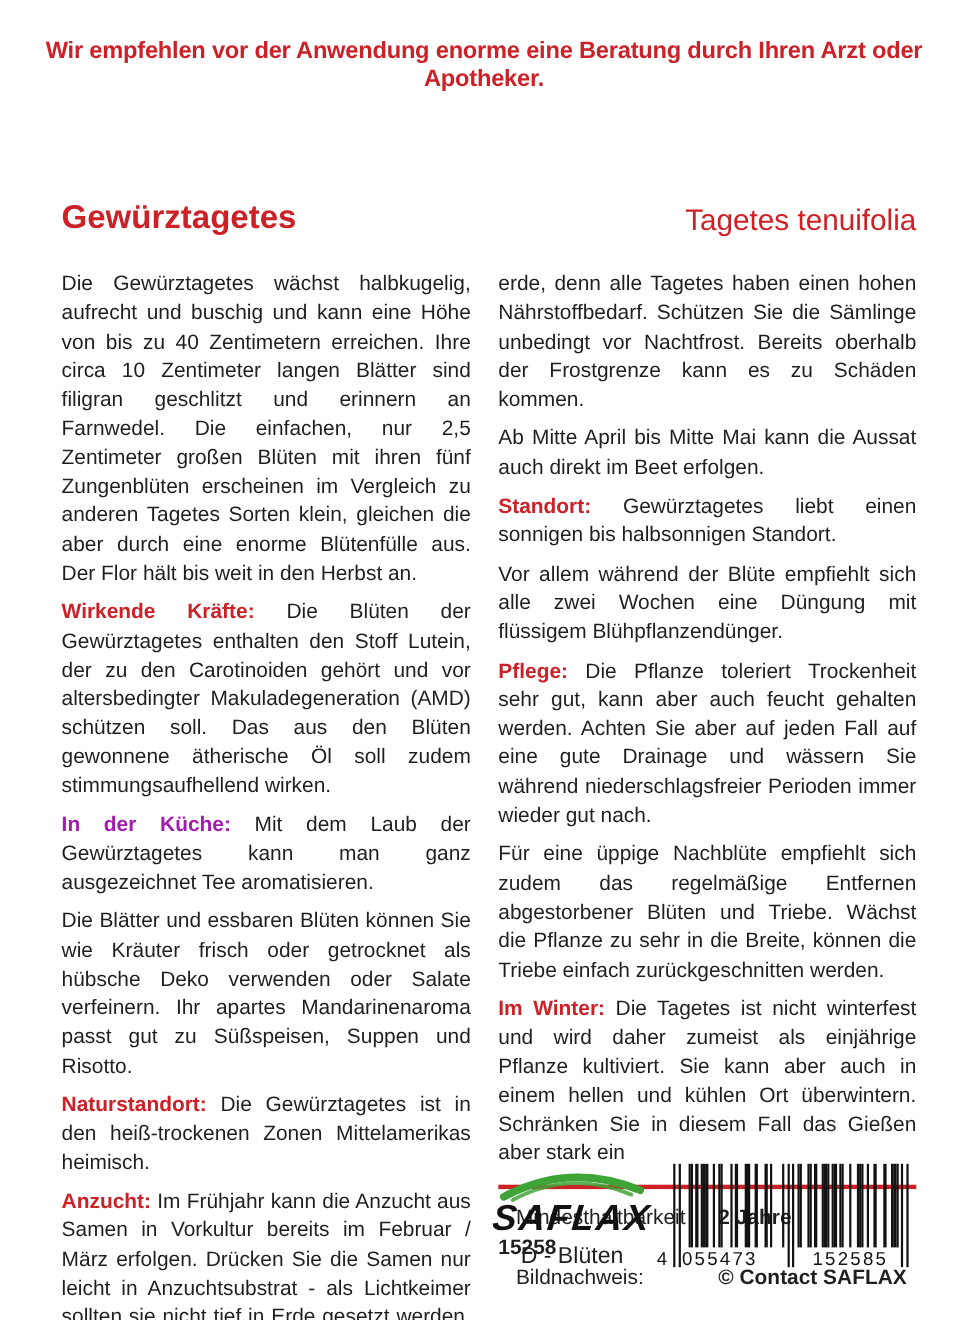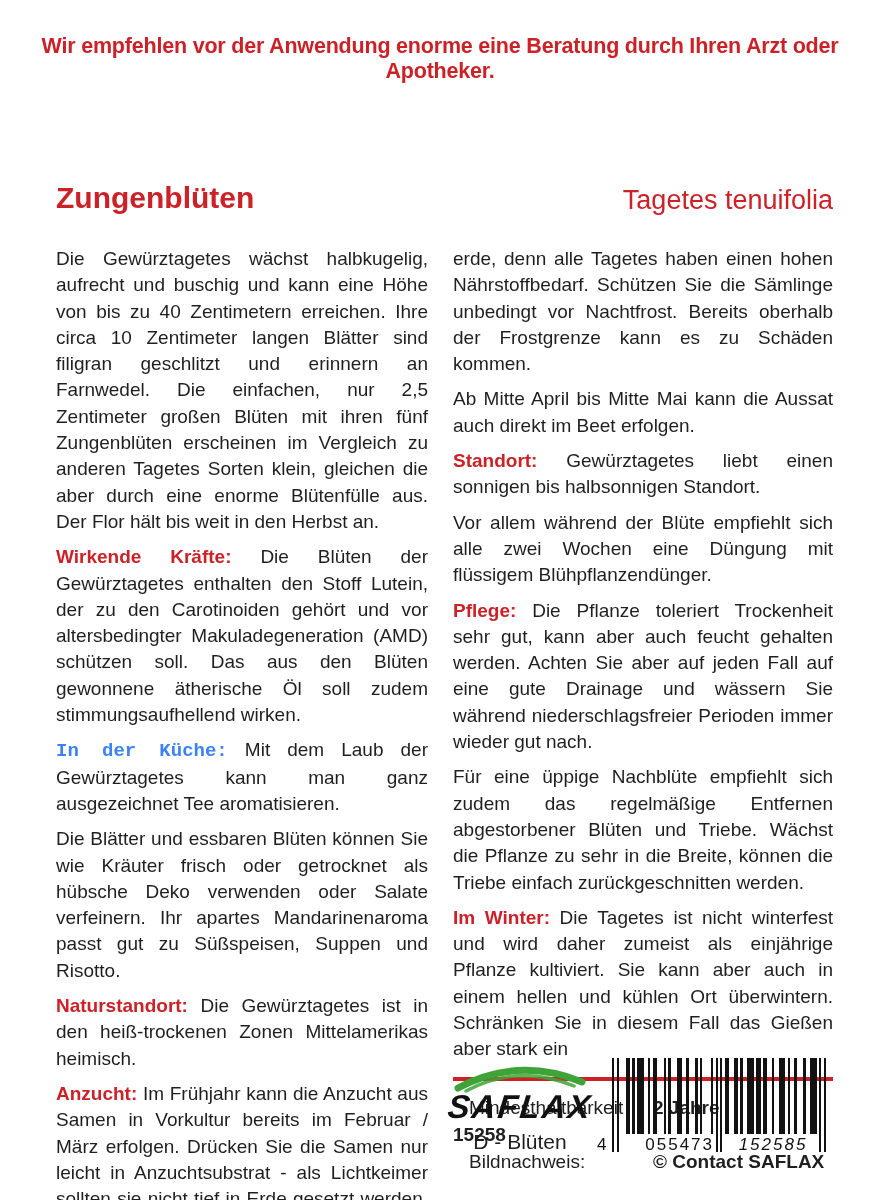--- a/index.html
+++ b/index.html
@@ -24,21 +24,21 @@
   }
   .col {
     position:absolute; top:246px;
     font-size:19px; line-height:26.3px; text-align:justify;
   }
   .col-left  { left:56px;  width:372px; }
   .col-right { left:453px; width:380px; }
   .para { margin-bottom:9px; }
   .head { font-weight:bold; }
   .head.red   { color:var(--red); }
-  .head.black { color:#3b82f6;font-family:Liberation Mono, monospace; }
+  .head.black { color:#a21caf; }
   .redline { height:4px; background:var(--red); margin:14px 0 13px 0; border:none; }
   .details { font-size:19px; line-height:27px; }
   .details .row { display:flex; }
   .details .label { width:184px; flex:none;margin-left:16px; }
   .details .value { font-weight:bold; }
   .logo-block {
     position:absolute; left:444px; top:1054px; width:152px; text-align:center;
   }
   .logo-arc { display:block; margin:0 auto -6px auto; }
   .logo-name {
@@ -46,29 +46,29 @@
     letter-spacing:2px; transform:skewX(-6deg); display:inline-block;
     color:#111;
   }
   .logo-city { font-size:21px; margin-top:4px; color:#1f1f1f; }
   .barcode-block { position:absolute; left:612px; top:1058px; }
   .bars { position:relative; width:214px; height:100px; }
   .bar { position:absolute; top:0; height:76px; background:#121212; }
   .bar.tall { height:94px; }
   .bc-digit { position:absolute; font-size:17px; color:#121212; top:77px; }
   .bc-first { left:-15px; }
-  .bc-left  { left:8px;   width:94px; text-align:right; letter-spacing:2px; }
-  .bc-right { left:114px; width:94px; text-align:center; letter-spacing:2px;font-style:italic; }
+  .bc-left  { left:8px;   width:94px; text-align:left; letter-spacing:2px; }
+  .bc-right { left:114px; width:94px; text-align:center; letter-spacing:2px; }
 </style>
 </head>
 <body style="--red: #cc2127; color: rgb(31, 31, 31);">
 
 <div class="advisory">Wir empfehlen vor der Anwendung enorme eine Beratung durch Ihren Arzt oder Apotheker.</div>
 
-<div class="title-de">Zungenblüten</div>
+<div class="title-de">Gewürztagetes</div>
 <div class="title-la">Tagetes tenuifolia</div>
 
 <div class="col col-left">
     <p class="para"><span>Die Gewürztagetes wächst halbkugelig, aufrecht und buschig und kann eine Höhe von bis zu 40 Zentimetern erreichen. Ihre circa 10 Zentimeter langen Blätter sind filigran geschlitzt und erinnern an Farnwedel. Die einfachen, nur 2,5 Zentimeter großen Blüten mit ihren fünf Zungenblüten erscheinen im Vergleich zu anderen Tagetes Sorten klein, gleichen die aber durch eine enorme Blütenfülle aus. Der Flor hält bis weit in den Herbst an.</span></p>
     <p class="para"><span class="head red">Wirkende Kräfte:</span> <span>Die Blüten der Gewürztagetes enthalten den Stoff Lutein, der zu den Carotinoiden gehört und vor altersbedingter Makuladegeneration (AMD) schützen soll. Das aus den Blüten gewonnene ätherische Öl soll zudem stimmungsaufhellend wirken.</span></p>
     <p class="para"><span class="head black">In der Küche:</span> <span>Mit dem Laub der Gewürztagetes kann man ganz ausgezeichnet Tee aromatisieren.</span></p>
     <p class="para"><span>Die Blätter und essbaren Blüten können Sie wie Kräuter frisch oder getrocknet als hübsche Deko verwenden oder Salate verfeinern. Ihr apartes Mandarinenaroma passt gut zu Süßspeisen, Suppen und Risotto.</span></p>
     <p class="para"><span class="head red">Naturstandort:</span> <span>Die Gewürztagetes ist in den heiß-trockenen Zonen Mittelamerikas heimisch.</span></p>
     <p class="para"><span class="head red">Anzucht:</span> <span>Im Frühjahr kann die Anzucht aus Samen in Vorkultur bereits im Februar / März erfolgen. Drücken Sie die Samen nur leicht in Anzuchtsubstrat - als Lichtkeimer sollten sie nicht tief in Erde gesetzt werden. Bei einer Umgebungstemperatur von 20 Grad Celsius sollte die Keimung in 10 bis 14 Tagen erfolgen.</span></p>
   </div>

